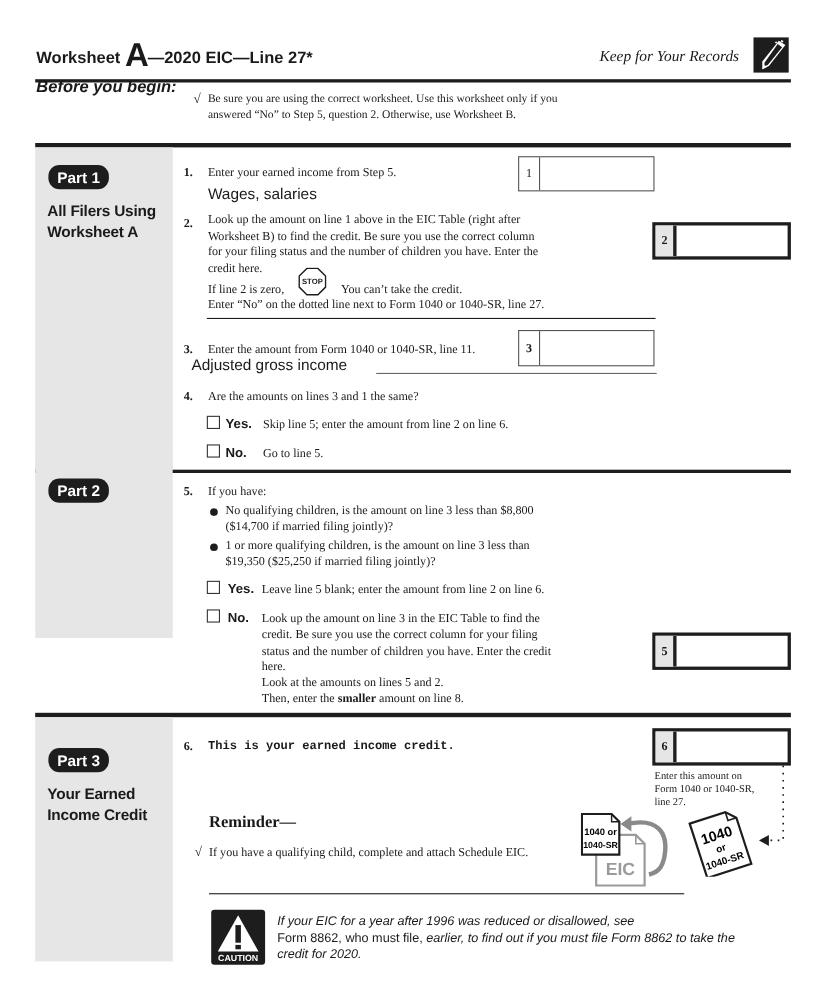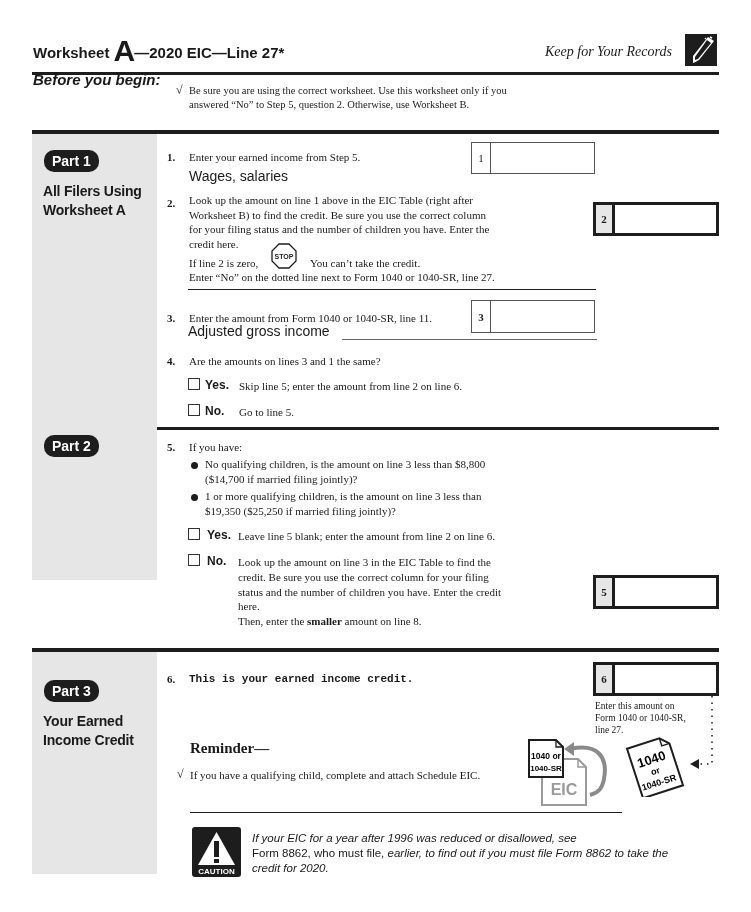--- a/index.html
+++ b/index.html
@@ -97,21 +97,21 @@
 <div class="abs txt serif" style="left:310px; top:256px;">You can’t take the credit.</div>
 <div class="abs txt serif" style="left:189px; top:270px;">Enter “No” on the dotted line next to Form 1040 or 1040-SR, line 27.</div>
 <div class="abs box thick" style="left:593px; top:202px; width:120px; height:28px;">
   <div class="lbl serif">2</div>
   <div class="abs serif" style="left:24px; top:7px; font-size:12px;"></div>
 </div>
 <div class="abs hr" style="left:188px; top:289px; width:408px;"></div>
 
 <div class="abs num serif" style="left:167px; top:312px;">3.</div>
 <div class="abs txt serif" style="left:189px; top:311px;">Enter the amount from Form 1040 or 1040-SR, line 11.</div>
-<div class="abs hand sans" style="left:188px; top:323px;text-align:right;">Adjusted gross income</div>
+<div class="abs hand sans" style="left:174px; top:323px;text-align:right;">Adjusted gross income</div>
 <div class="abs hr" style="left:342px; top:339px; width:255px; background:#666;"></div>
 <div class="abs box" style="left:471px; top:300px; width:122px; height:31px;">
   <div class="lbl serif">3</div>
   <div class="abs serif" style="left:24px; top:8px; font-size:12px;"></div>
 </div>
 
 <div class="abs num serif" style="left:167px; top:355px;">4.</div>
 <div class="abs txt serif" style="left:189px; top:354px;">Are the amounts on lines 3 and 1 the same?</div>
 <div class="abs chk" style="left:188px; top:378px;"></div>
 <div class="abs sans" style="left:205px; top:378px; font-size:12px; font-weight:bold;">Yes.</div>
@@ -142,20 +142,21 @@
 <div class="abs sans" style="left:207px; top:528px; font-size:12px; font-weight:bold;">Yes.</div>
 <div class="abs txt serif" style="left:238px; top:529px;">Leave line 5 blank; enter the amount from line 2 on line 6.</div>
 
 <div class="abs chk" style="left:188px; top:554px;"></div>
 <div class="abs sans" style="left:207px; top:554px; font-size:12px; font-weight:bold;">No.</div>
 <div class="abs txt serif" style="left:238px; top:555px;">Look up the amount on line 3 in the EIC Table to find the</div>
 <div class="abs txt serif" style="left:238px; top:570px; width:320px;">
   <div>credit. Be sure you use the correct column for your filing</div>
   <div>status and the number of children you have. Enter the credit</div>
   <div>here.</div>
+  <div>Look at the amounts on lines 5 and 2.</div>
   <div><span>Then, enter the </span><b>smaller</b><span> amount on line 8.</span></div>
 </div>
 <div class="abs box thick" style="left:593px; top:575px; width:120px; height:28px;">
   <div class="lbl serif">5</div>
   <div class="abs serif" style="left:24px; top:7px; font-size:12px;"></div>
 </div>
 
 <div class="abs rule-thick" style="top:648px; height:4px;"></div>
 <div class="abs sidebar" style="top:652px; height:222px;">
   <div class="abs part-badge sans" style="left:12px; top:28px;">Part 3</div>

